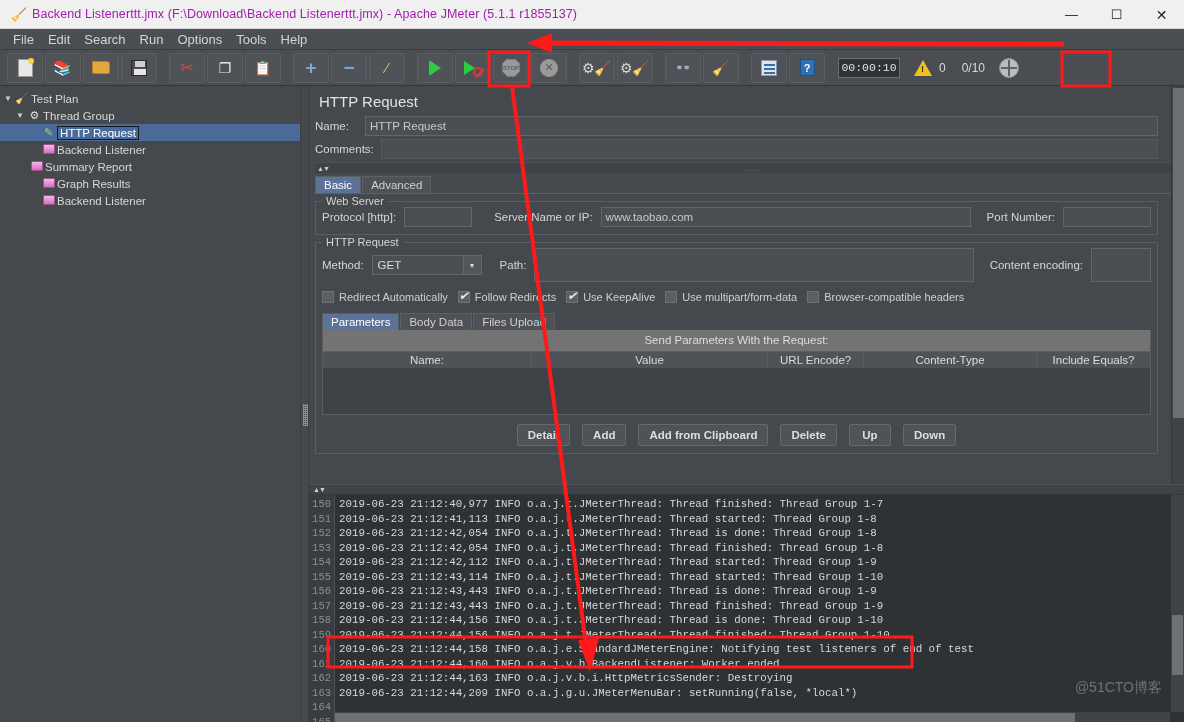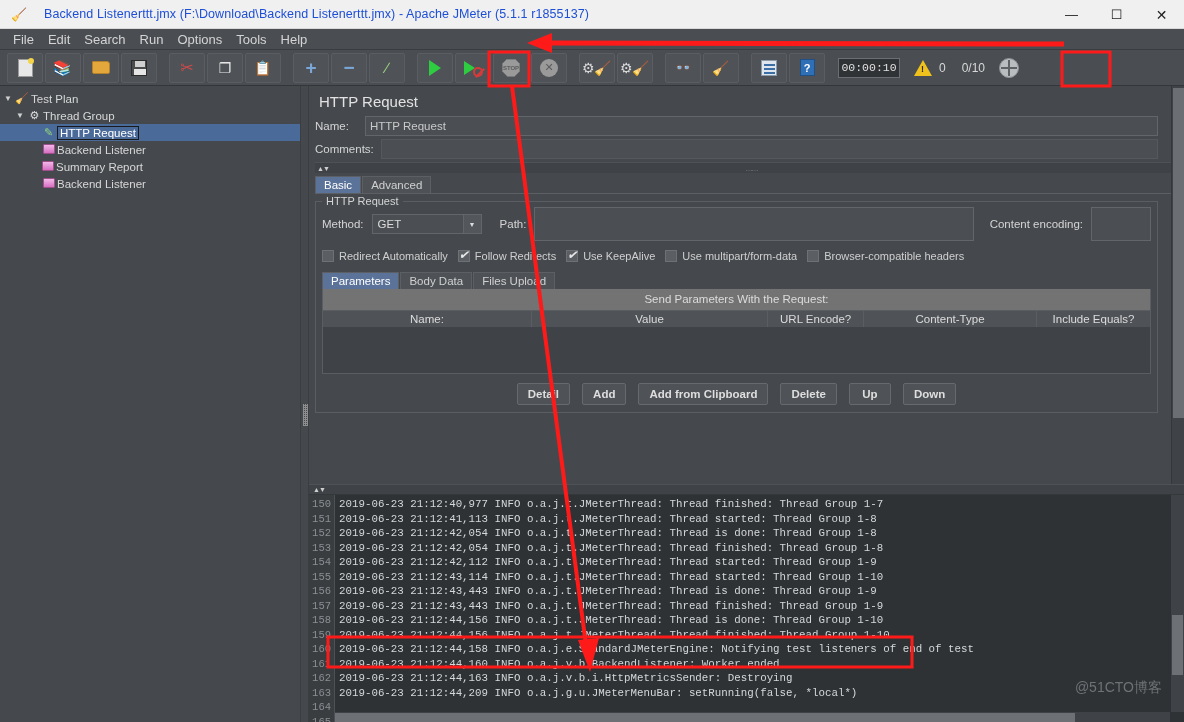--- a/index.html
+++ b/index.html
@@ -10,21 +10,21 @@
     overflow: hidden;
   }
   #app { position: relative; width: 1184px; height: 722px; background: #45494d; }
 
   
   .titlebar {
     height: 29px; background: #f0f0f0; display: flex; align-items: center;
     border-bottom: 1px solid #d8d8d8; position: relative;
   }
   .tb-icon { width: 22px; margin-left: 8px; text-align: center; font-size: 13px; color: #c0392b; }
-  .tb-title { font-size: 12.5px; color: #1d4ed8; margin-left: 14px; letter-spacing: .1px; }
+  .tb-title { font-size: 12.5px; color: #a21caf; margin-left: 2px; letter-spacing: .1px; }
   .tb-btns { position: absolute; right: 0; top: 0; height: 29px; display: flex; }
   .tb-btn { width: 45px; height: 29px; display: flex; align-items: center; justify-content: center;
             font-size: 13px; color: #222; }
   .tb-btn.close { font-size: 14px; }
 
   
   .menubar { height: 21px; background: #4a4e52; display: flex; align-items: center;
              padding-left: 6px; border-bottom: 1px solid #3a3d40; }
   .menu-item { font-size: 13px; color: #d4d4d4; padding: 2px 7px; }
 
@@ -313,24 +313,29 @@
       <div class="trow sel" style="padding-left:28px;">
         <span class="twist"></span>
         <span class="tic ic-http">✎</span>
         <span class="lbl boxed">HTTP Request</span>
       </div>
       <div class="trow" style="padding-left:28px;">
         <span class="twist"></span>
         <span class="tic"><i class="ic-listener"></i></span>
         <span class="lbl">Backend Listener</span>
       </div>
-      <div class="trow" style="padding-left:27px;">
+      <div class="trow" style="padding-left:16px;">
         <span class="twist"></span>
         <span class="tic"><i class="ic-listener"></i></span>
         <span class="lbl">Summary Report</span>
+      </div>
+      <div class="trow" style="padding-left:28px;">
+        <span class="twist"></span>
+        <span class="tic"><i class="ic-listener"></i></span>
+        <span class="lbl">Graph Results</span>
       </div>
       <div class="trow" style="padding-left:28px;">
         <span class="twist"></span>
         <span class="tic"><i class="ic-listener"></i></span>
         <span class="lbl">Backend Listener</span>
       </div>
     </div>
 
     <div class="splitter-v">
         <div class="grip"></div>
@@ -354,20 +359,31 @@
         <div class="collapsebar">
           <span class="arrows">▲▼</span>
           <span class="dots">……</span>
         </div>
 
         <div class="tabstrip">
           <div class="tab active">Basic</div>
           <div class="tab">Advanced</div>
         </div>
 
+        <div class="group" style="margin-right:18px;">
+          <div class="legend">Web Server</div>
+          <div class="inline" style="gap:8px;">
+            <span class="lab">Protocol [http]:</span>
+            <span class="txt" style="width:68px;"></span>
+            <span class="lab" style="margin-left:14px;">Server Name or IP:</span>
+            <span class="txt" style="flex:1;">www.taobao.com</span>
+            <span class="lab" style="margin-left:8px;">Port Number:</span>
+            <span class="txt" style="width:88px;"></span>
+          </div>
+        </div>
 
         <div class="group" style="margin-right:18px;">
           <div class="legend">HTTP Request</div>
           <div class="inline" style="gap:8px;">
             <span class="lab">Method:</span>
             <span class="combo">
               <span class="val">GET</span>
               <span class="arw">▼</span>
             </span>
             <span class="lab" style="margin-left:10px;">Path:</span>

